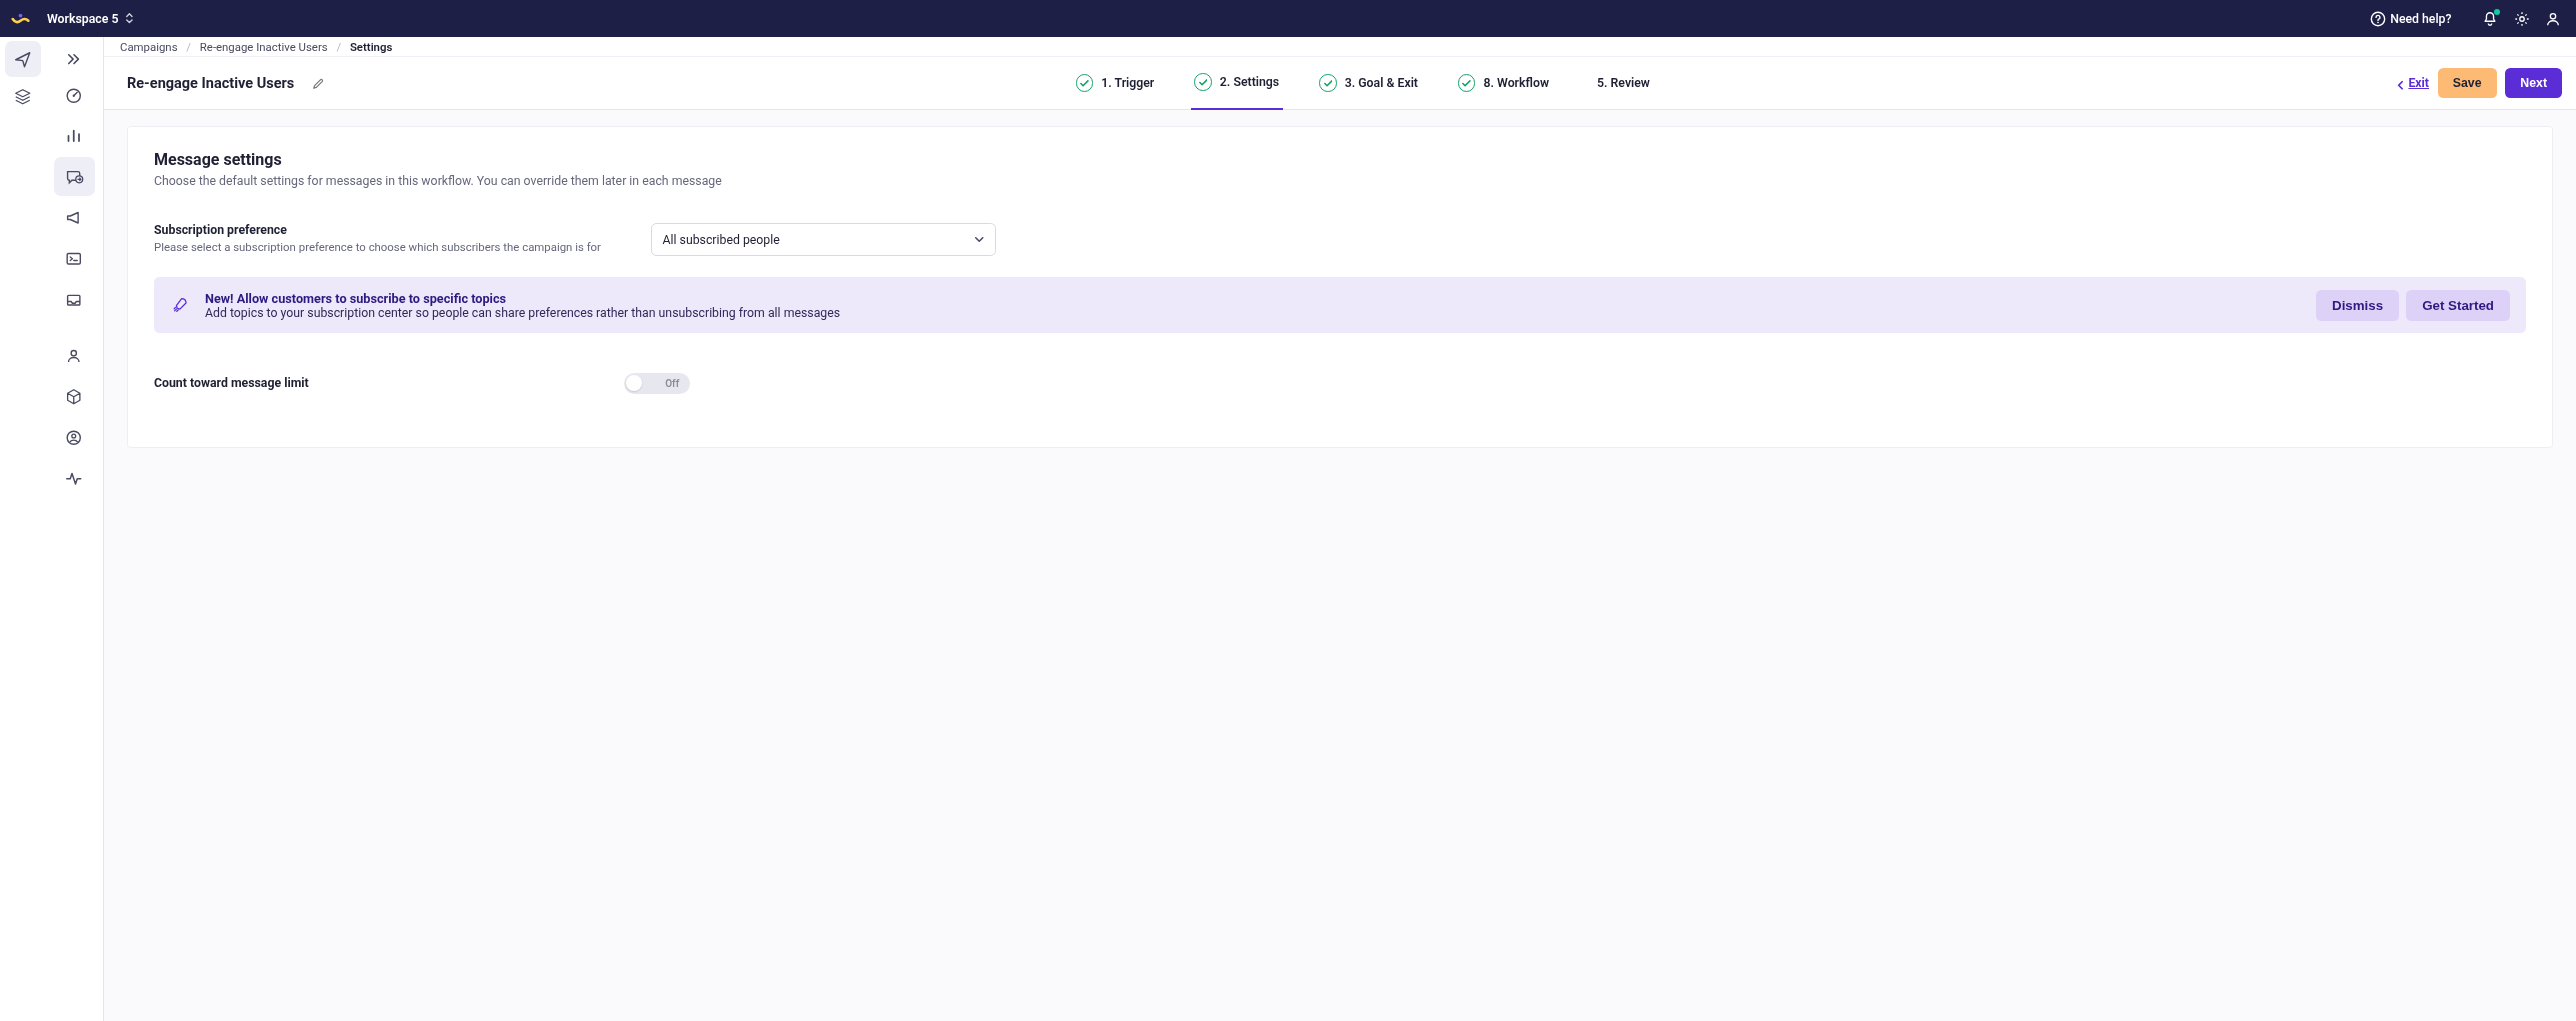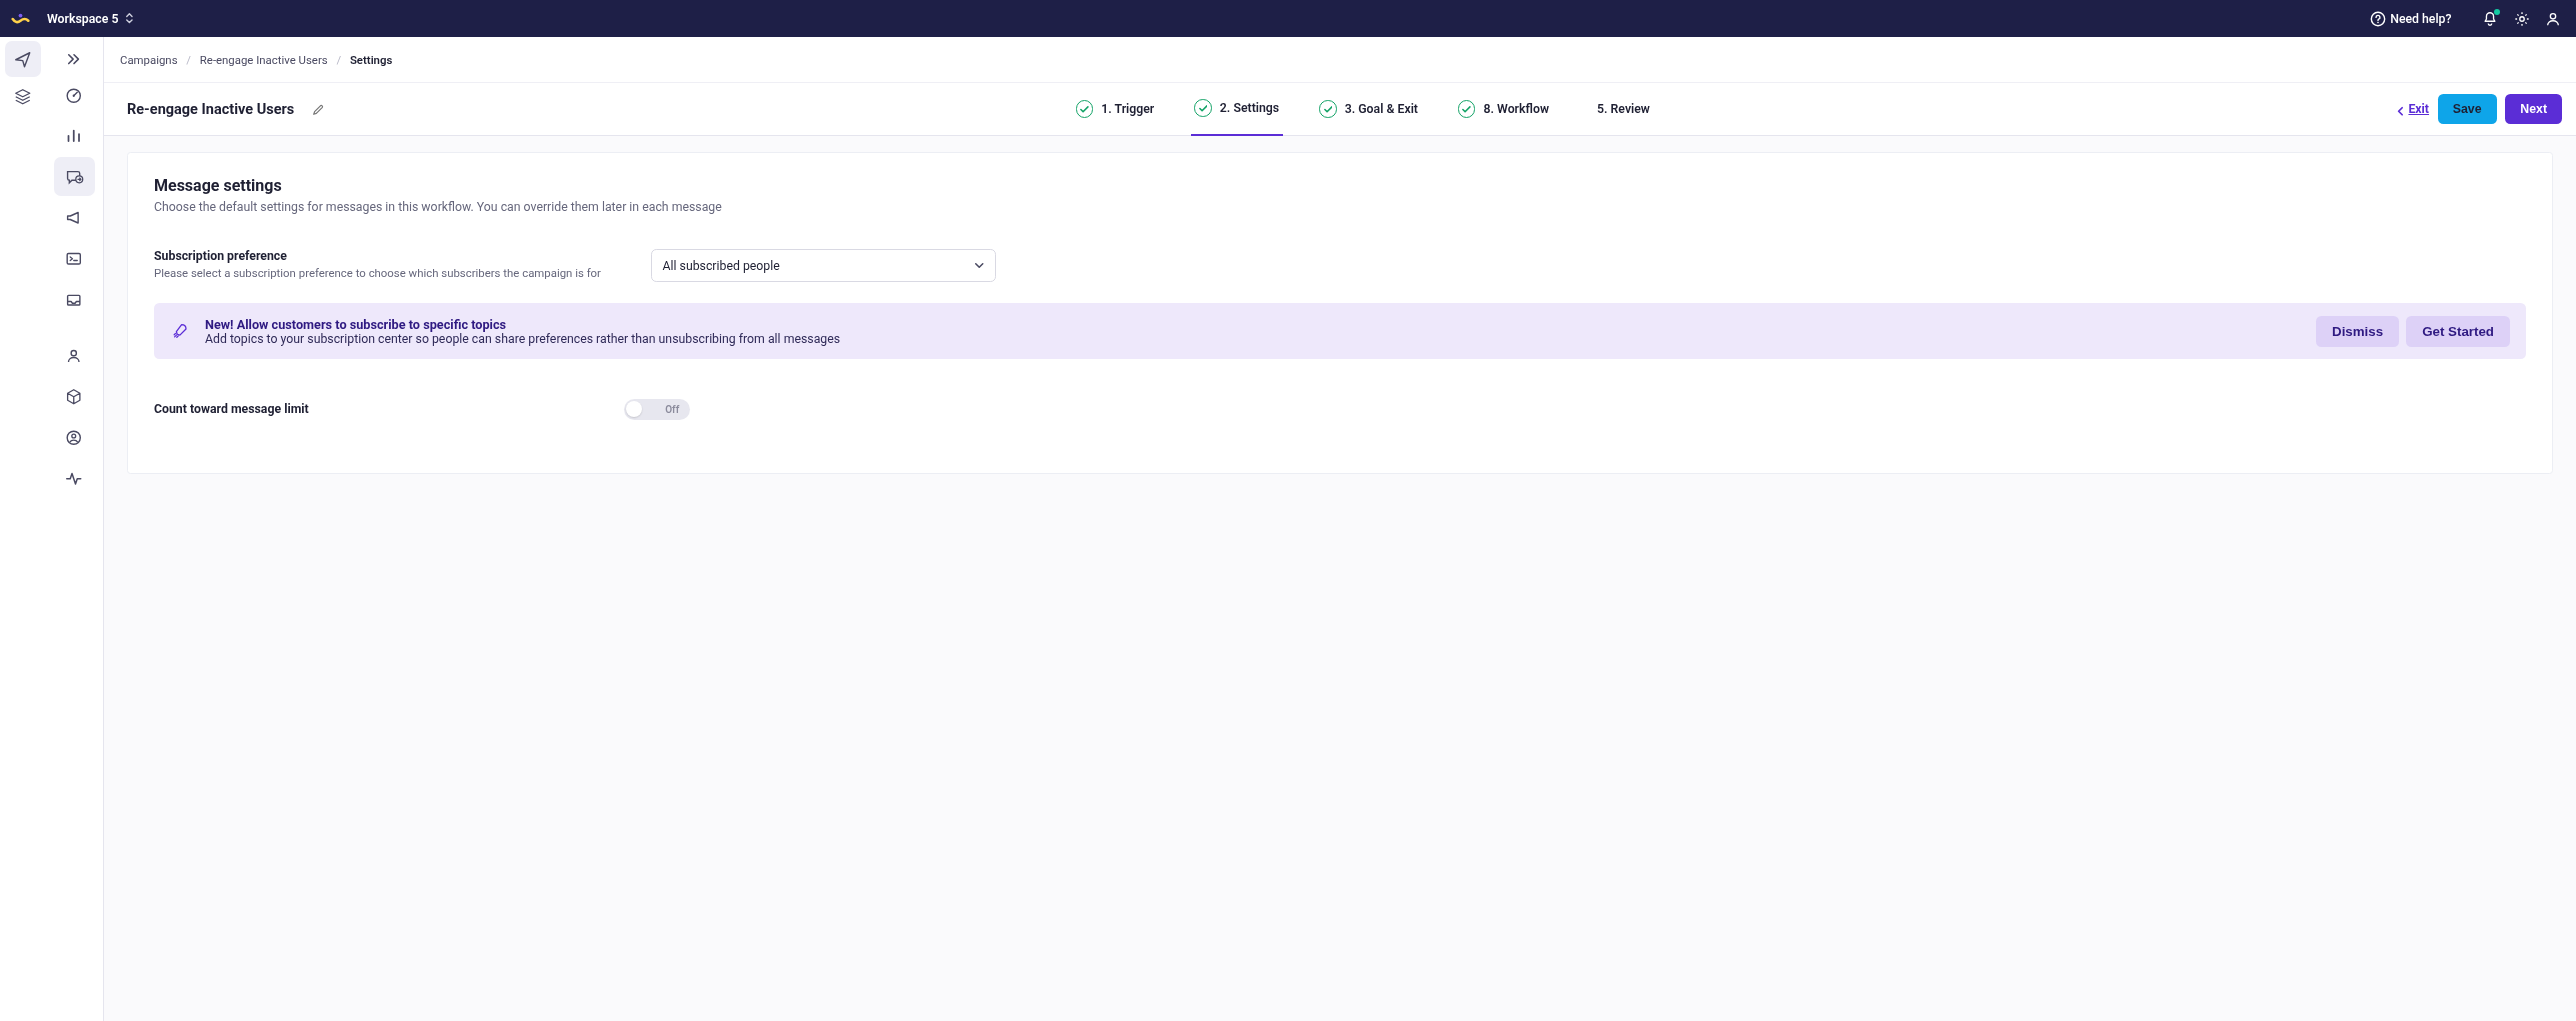--- a/index.html
+++ b/index.html
@@ -63,21 +63,21 @@
   .side-expand .rail-item.active { background:#eeeef6; }
 
   .main {
     flex:1;
     display:flex; flex-direction:column;
     background:#fff;
     min-width:0;
   }
 
   .crumbs {
-    height:46px;
+    height:20px;
     display:flex; align-items:center;
     padding: 0 16px;
     gap:8.8px;
     color:#4a4a62;
     font-size:11.4px;
     border-bottom:0.9px solid #efeff5;
   }
   .crumbs a { color:#4a4a62; text-decoration:none; cursor:pointer;}
   .crumbs .sep { color:#b8b8c7;}
   .crumbs .current { font-weight:600; color:#1f2033;}
@@ -95,21 +95,21 @@
   .step { display:flex; align-items:center; gap:8px; font-weight:600; color:#1f2033; cursor:pointer; height:53px; padding:0 3.5px;}
   .step .chk {
     width:17.5px; height:17.5px; border-radius:50%;
     border:1.8px solid #13a367; display:flex; align-items:center; justify-content:center;
   }
   .step.active { color:#1f2033; border-bottom:2.6px solid #5b2dd6; }
   .step.plain .chk { visibility:hidden; width:0; border:none;}
   .header-actions { display:flex; align-items:center; gap:8.8px;}
   .link-exit { color:#5b2dd6; font-weight:700; text-decoration:underline; display:flex; align-items:flex-end; gap:3.5px; cursor:pointer;}
   .btn { border-radius:5.3px; padding:8px 15px; font-weight:700; font-size:12.3px; cursor:pointer; border:none;}
-  .btn-save { background:#0ea5e9; color:#1f2033;text-align:right;}
+  .btn-save { background:#fdba74; color:#1f2033;text-align:right;}
   .btn-next { background:#5b2dd6; color:#fff;}
 
   .content { flex:1; background:#fafafc; padding:16px 23px;}
   .card {
     background:#fff; border:0.9px solid #eceef4; border-radius:3.5px;
     padding:23px 26px 53px;
     max-width:100%;
   }
   .card h2 { font-size:16px; font-weight:700; margin-bottom:5.3px;}
   .card .sub { color:#66677c; font-size:12.3px; margin-bottom:35px;}

